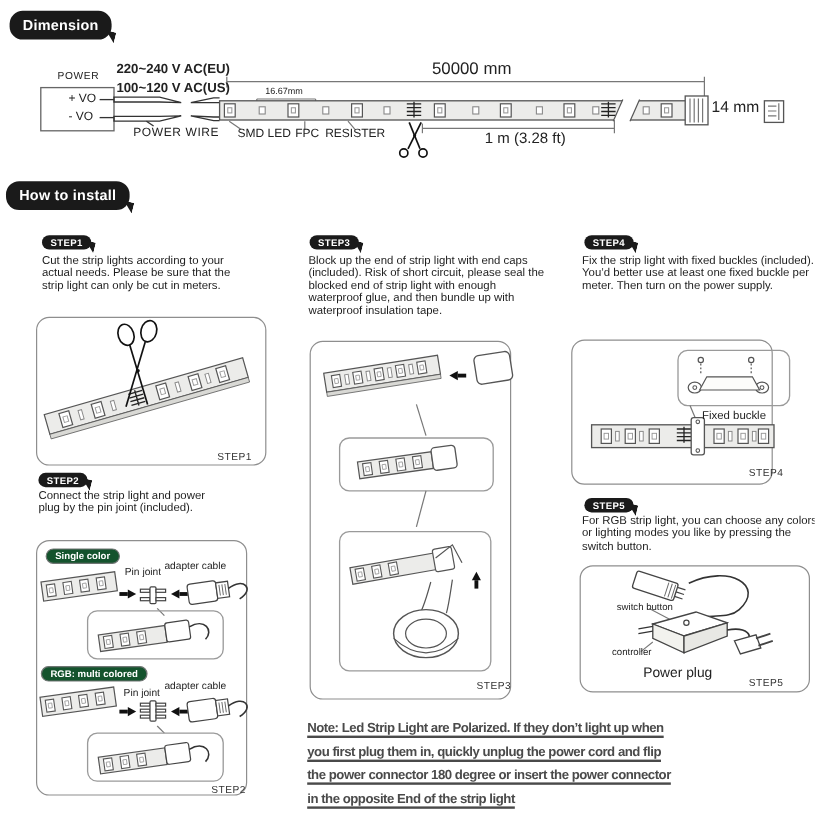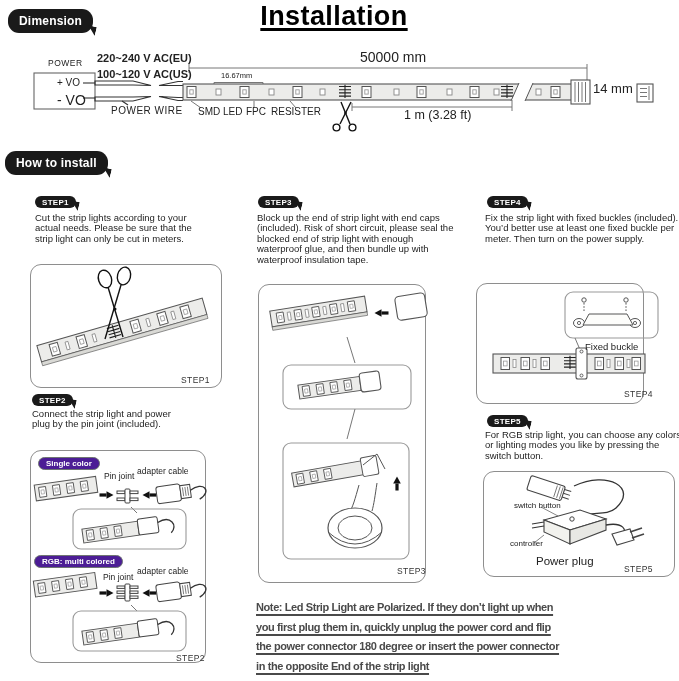--- a/index.html
+++ b/index.html
@@ -3,37 +3,36 @@
 <meta charset="utf-8">
 <style>
 *{margin:0;padding:0;box-sizing:border-box}
 html,body{background:#fff}
 .page{position:relative;width:679px;height:681px;background:#fff;font-family:"Liberation Sans",sans-serif;color:#1d1d1d;overflow:hidden}
 .title{position:absolute;left:234px;top:1px;width:200px;text-align:center;font-size:27px;font-weight:800;letter-spacing:.4px;color:#000;text-decoration:underline;text-decoration-thickness:3px;text-underline-offset:3px}
 .badge{position:absolute;background:#1a1a1a;color:#fff;font-weight:bold;display:flex;align-items:center;justify-content:center;border-radius:11px;white-space:nowrap;z-index:3}
 .badge:after{content:"";position:absolute;right:-3px;bottom:-2px;width:9px;height:9px;background:#1a1a1a;clip-path:polygon(0 0,100% 0,100% 100%);transform:rotate(14deg);z-index:-1}
 .badge-lg{height:22px;padding:12px 11px;font-size:12px;letter-spacing:.2px}
 .badge-step{height:12px;padding:0 7px;font-size:8px;border-radius:7px;letter-spacing:.3px}
-.pill{position:absolute;background:#4c1d95;border:1px solid #6f7573;color:#fff;font-weight:bold;font-size:8px;padding:1px 7px;border-radius:8px;white-space:nowrap;z-index:2}
+.pill{position:absolute;background:#14532d;border:1px solid #6f7573;color:#fff;font-weight:bold;font-size:8px;padding:1px 7px;border-radius:8px;white-space:nowrap;z-index:2}
 .figure{position:absolute;border:1.3px solid #8e8e8e;border-radius:11px;background:#fff}
 .figure svg{position:absolute;left:0;top:0}
 .figlabel{position:absolute;font-size:8.5px;color:#333;letter-spacing:.4px;white-space:nowrap;z-index:2}
 .para{position:absolute;font-size:9.5px;line-height:10.4px;color:#1d1d1d;letter-spacing:0}
 .lbl{position:absolute;font-size:10px;color:#222;white-space:nowrap;z-index:2}
 .note{position:absolute;left:256px;top:598px;font-size:11px;font-weight:bold;color:#4a4a4a;line-height:19.5px;letter-spacing:-.4px}
 .note div{text-decoration:underline;text-decoration-thickness:1.5px;text-underline-offset:2.5px;white-space:nowrap}
 svg{overflow:visible}
 </style>
 </head>
 <body>
 
 <div class="page">
 
   <div class="badge badge-lg" style="left:8px;top:9px">Dimension</div>
-  <div class="title">Installation</div>
   <div class="badge badge-lg" style="left:5px;top:151px">How to install</div>
 
   <svg width="679" height="105" style="position:absolute;left:0;top:40px">
     <defs>
       <g id="led">
           <rect width="9" height="11" fill="#fff" stroke="#555" stroke-width="1"></rect>
           <rect x="2.8" y="3.3" width="3.4" height="4.3" fill="none" stroke="#999" stroke-width="0.9"></rect>
         </g>
       <g id="res">
           <rect width="5" height="6" fill="#fff" stroke="#888" stroke-width="0.9"></rect>
@@ -143,21 +142,21 @@
       <line x1="341" y1="62" x2="350" y2="84"></line>
         <line x1="351" y1="62" x2="340" y2="84"></line>
       <circle cx="336.5" cy="87.5" r="3.4"></circle>
         <circle cx="352.5" cy="87.5" r="3.4"></circle>
       <circle cx="345.5" cy="73" r="1.3" fill="#111" stroke="none"></circle>
     </g>
   </svg>
 
   <span class="lbl" style="left:48px;top:58px;font-size:8.5px;letter-spacing:.5px">POWER</span>
   <span class="lbl" style="left:57px;top:77px;font-size:10px">+ VO</span>
-  <span class="lbl" style="left:57px;top:92px;font-size:14px">- VO</span>
+  <span class="lbl" style="left:57px;top:92px;font-size:10px">- VO</span>
   <span class="lbl" style="left:97px;top:52px;font-size:11px;font-weight:600">220~240 V AC(EU)</span>
   <span class="lbl" style="left:97px;top:68px;font-size:11px;font-weight:600">100~120 V AC(US)</span>
   <span class="lbl" style="left:111px;top:105px;letter-spacing:.5px">POWER WIRE</span>
   <span class="lbl" style="left:221px;top:71px;font-size:7.5px">16.67mm</span>
   <span class="lbl" style="left:360px;top:49px;font-size:14px">50000 mm</span>
   <span class="lbl" style="left:198px;top:106px">SMD LED</span>
   <span class="lbl" style="left:246px;top:106px">FPC</span>
   <span class="lbl" style="left:271px;top:106px">RESISTER</span>
   <span class="lbl" style="left:593px;top:81px;font-size:13px">14 mm</span>
   <span class="lbl" style="left:404px;top:108px;font-size:12.5px">1 m (3.28 ft)</span>

